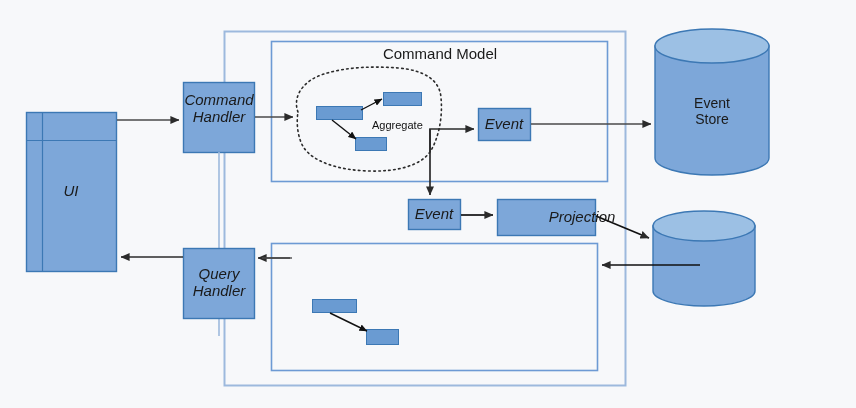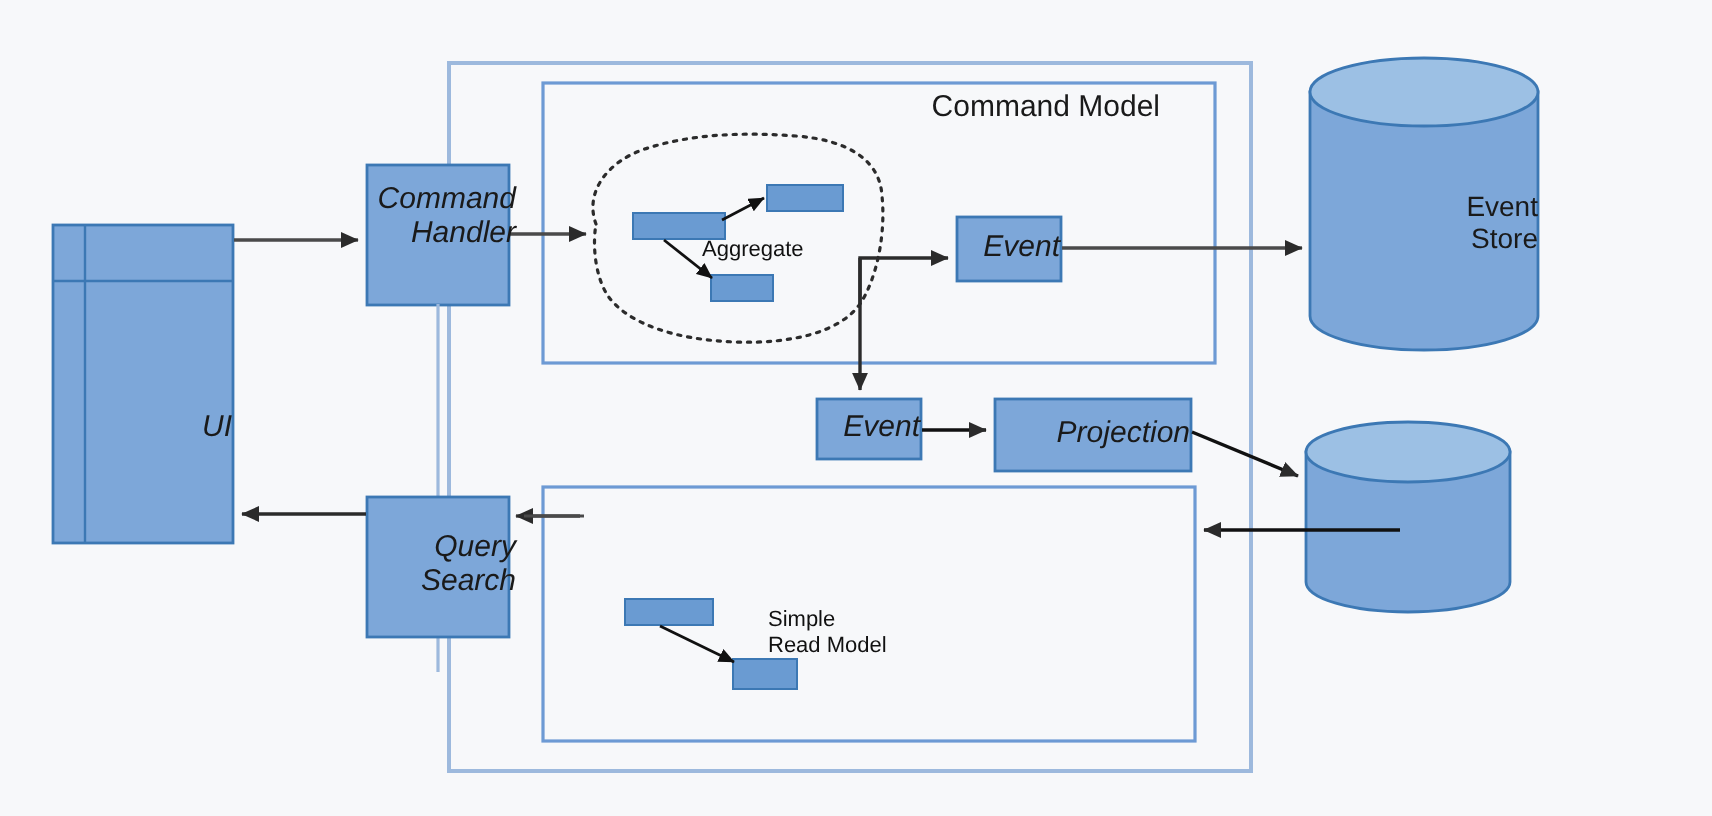--- a/index.html
+++ b/index.html
@@ -21,21 +21,21 @@
   #svg-layer {
     position: absolute;
     left: 0;
     top: 0;
     width: 856px;
     height: 408px;
   }
   .lbl {
     position: absolute;
     color: #1a1a1a;
-    text-align: right;
+    text-align: center;
     line-height: 1.15;
     white-space: pre-line;
     pointer-events: none;
   }
   .box-label {
     font-size: 15px;
     font-style: italic;
   }
   .container-title {
     font-size: 15px;
@@ -135,39 +135,37 @@
 
     <line x1="700" y1="265" x2="602" y2="265" stroke="#111111" stroke-width="1.7" marker-end="url(#arrowhead)"></line>
 
     <line x1="290" y1="258" x2="258" y2="258" stroke="#4a4a4a" stroke-width="1.7" marker-end="url(#arrowhead)"></line>
 
     <line x1="262" y1="258" x2="292" y2="258" stroke="#4a4a4a" stroke-width="1.4"></line>
 
     <line x1="183" y1="257" x2="121" y2="257" stroke="#2b2b2b" stroke-width="1.7" marker-end="url(#arrowhead)"></line>
   </svg>
 
-  <div class="lbl box-label" style="left:26px; top:182px; width:90px;margin-top:23px;">UI</div>
+  <div class="lbl box-label" style="left:26px; top:182px; width:90px;">UI</div>
 
   <div class="lbl box-label" style="left:180px; top:91px; width:78px;">Command
 Handler</div>
 
   <div class="lbl box-label" style="left:180px; top:265px; width:78px;">Query
-Search</div>
+Handler</div>
 
   <div class="lbl container-title" style="left:300px; top:45px; width:280px;">Command Model</div>
 
 
-  <div class="lbl small-label" style="left:351px; top:119px; width:80px;">Aggregate</div>
+  <div class="lbl small-label" style="left:372px; top:119px; width:80px;">Aggregate</div>
 
-  <div class="lbl small-label" style="left:384px; top:304px; width:90px;">Simple
-Read Model</div>
 
   <div class="lbl box-label" style="left:478px; top:115px; width:52px;">Event</div>
 
   <div class="lbl box-label" style="left:408px; top:205px; width:52px;">Event</div>
 
-  <div class="lbl box-label" style="left:497px; top:208px; width:98px;">Projection</div>
+  <div class="lbl box-label" style="left:497px; top:208px; width:98px;padding-left:36px;">Projection</div>
 
   <div class="lbl cyl-label" style="left:655px; top:95px; width:114px;">Event
 Store</div>
 
 
 </div>
 
 </body></html>

